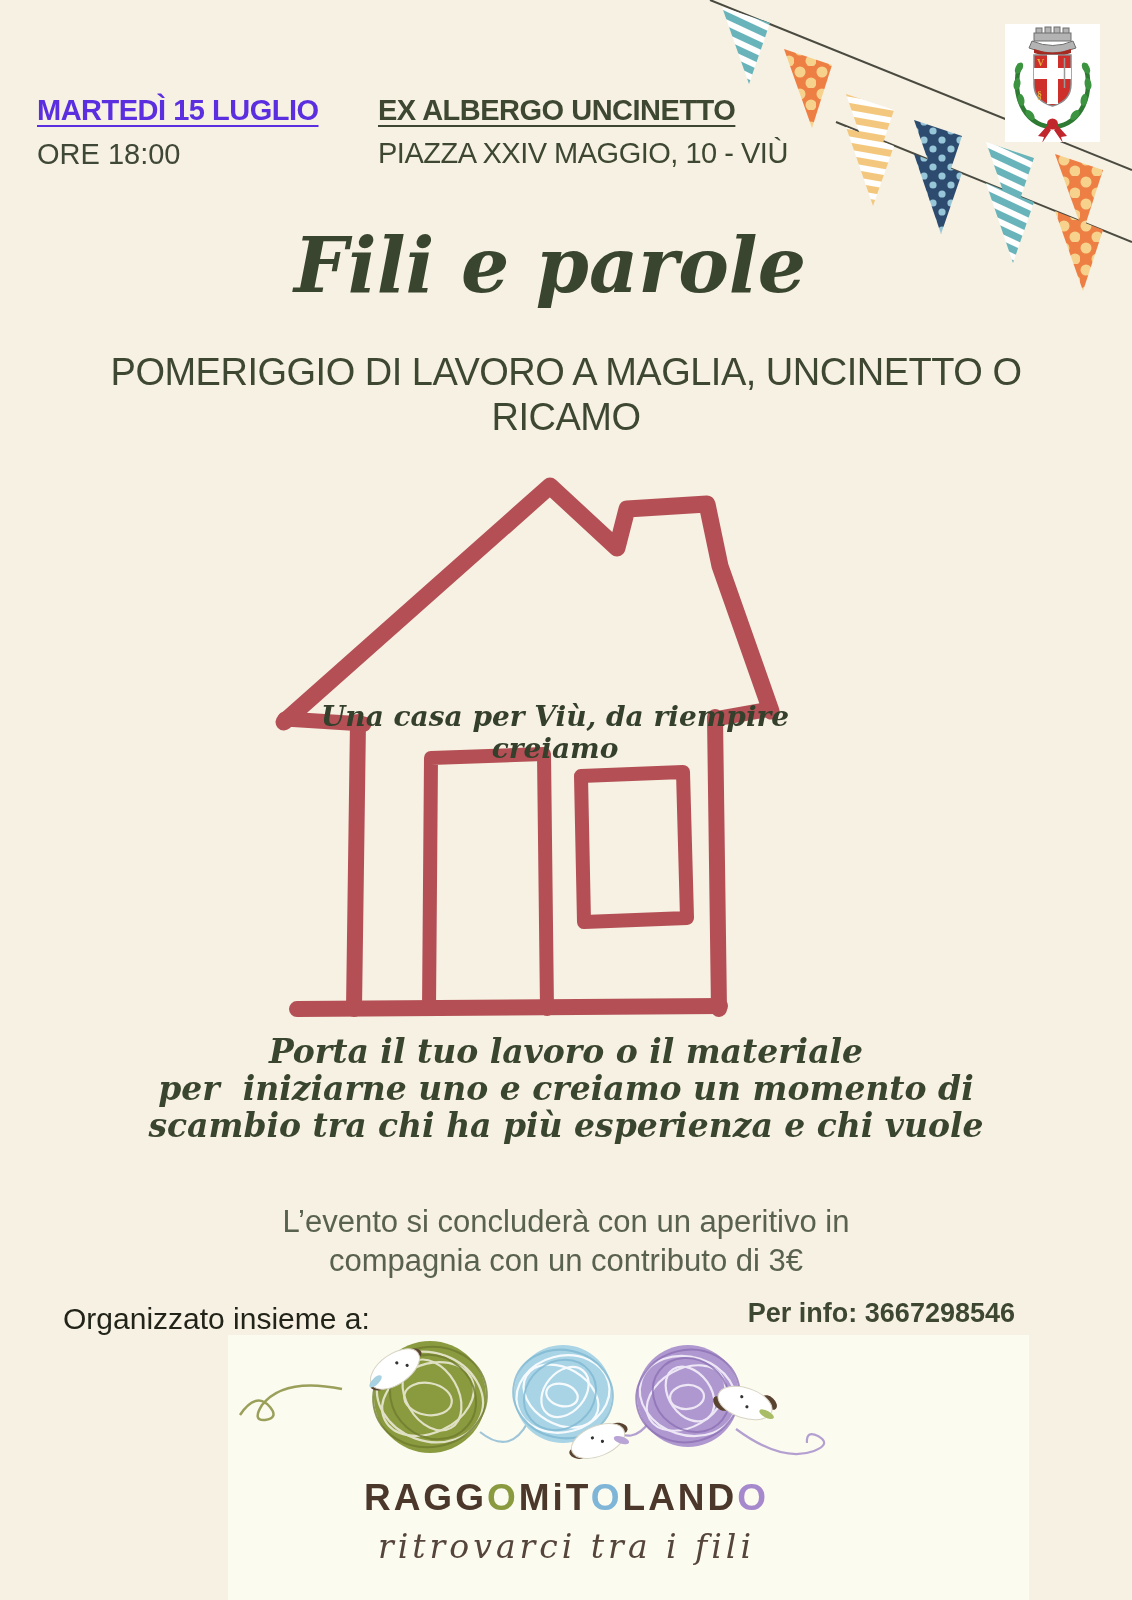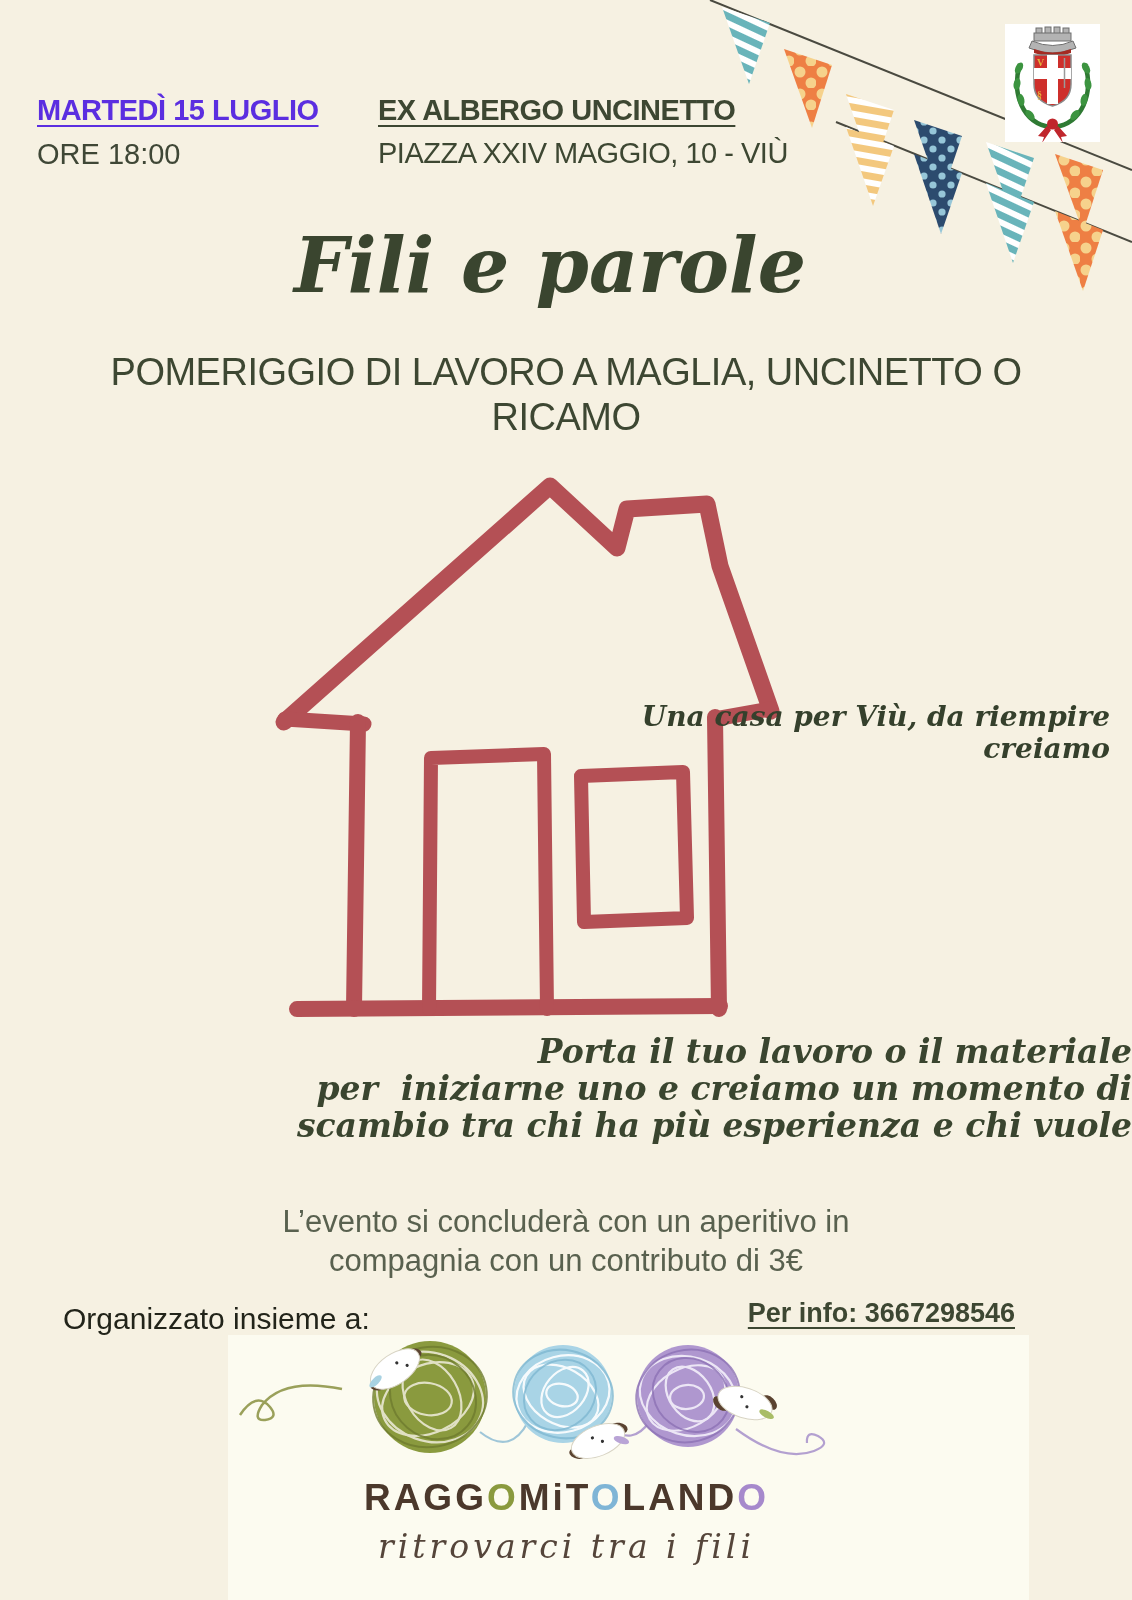--- a/index.html
+++ b/index.html
@@ -20,36 +20,36 @@
 
   
   .title{position:absolute;left:0;top:224px;width:1100px;text-align:center;
          font-family:"DejaVu Serif",serif;font-style:italic;font-weight:bold;
          font-size:76px;color:#3a452f;line-height:1.1;}
   .subtitle{position:absolute;left:0;top:350px;width:1132px;text-align:center;
             color:#3d4732;font-size:38px;line-height:1.18;letter-spacing:-0.5px;}
 
   
   .house{position:absolute;left:268px;top:460px;}
-  .house-caption{position:absolute;left:0;top:701px;width:1110px;text-align:right;
+  .house-caption{position:absolute;left:0;top:701px;width:1110px;text-align:center;
                  font-family:"DejaVu Serif",serif;font-style:italic;font-weight:bold;
                  font-size:28px;color:#35402c;line-height:1.15;}
 
   
-  .invite{position:absolute;left:0;top:1034px;width:1132px;text-align:right;
+  .invite{position:absolute;left:0;top:1034px;width:1132px;text-align:center;
           font-family:"DejaVu Serif",serif;font-style:italic;font-weight:bold;
           font-size:33px;color:#3a452f;line-height:1.12;}
   .invite div{white-space:pre;}
   .aperitivo{position:absolute;left:0;top:1203px;width:1132px;text-align:center;
              color:#59614f;font-size:31px;line-height:1.25;}
 
   
   .organized{position:absolute;left:63px;top:1302px;color:#22241a;font-size:30px;}
   .contact{position:absolute;right:117px;top:1298px;color:#3d4732;font-weight:bold;font-size:27px;
-           text-decoration:underline;text-underline-offset:5px;}
+           text-underline-offset:5px;}
 
   
   .logo-box{position:absolute;left:228px;top:1335px;width:801px;height:265px;background:#fcfbf0;}
   .logo-art{position:absolute;left:0;top:2px;}
   .wordmark{position:absolute;left:0;top:142px;width:677px;text-align:center;
             font-weight:bold;font-size:37px;letter-spacing:3px;color:#4b382b;}
   .tagline{position:absolute;left:0;top:192px;width:677px;text-align:center;
            font-family:"DejaVu Serif",serif;font-style:italic;font-size:33px;
            letter-spacing:4px;color:#55453a;}
 </style>

